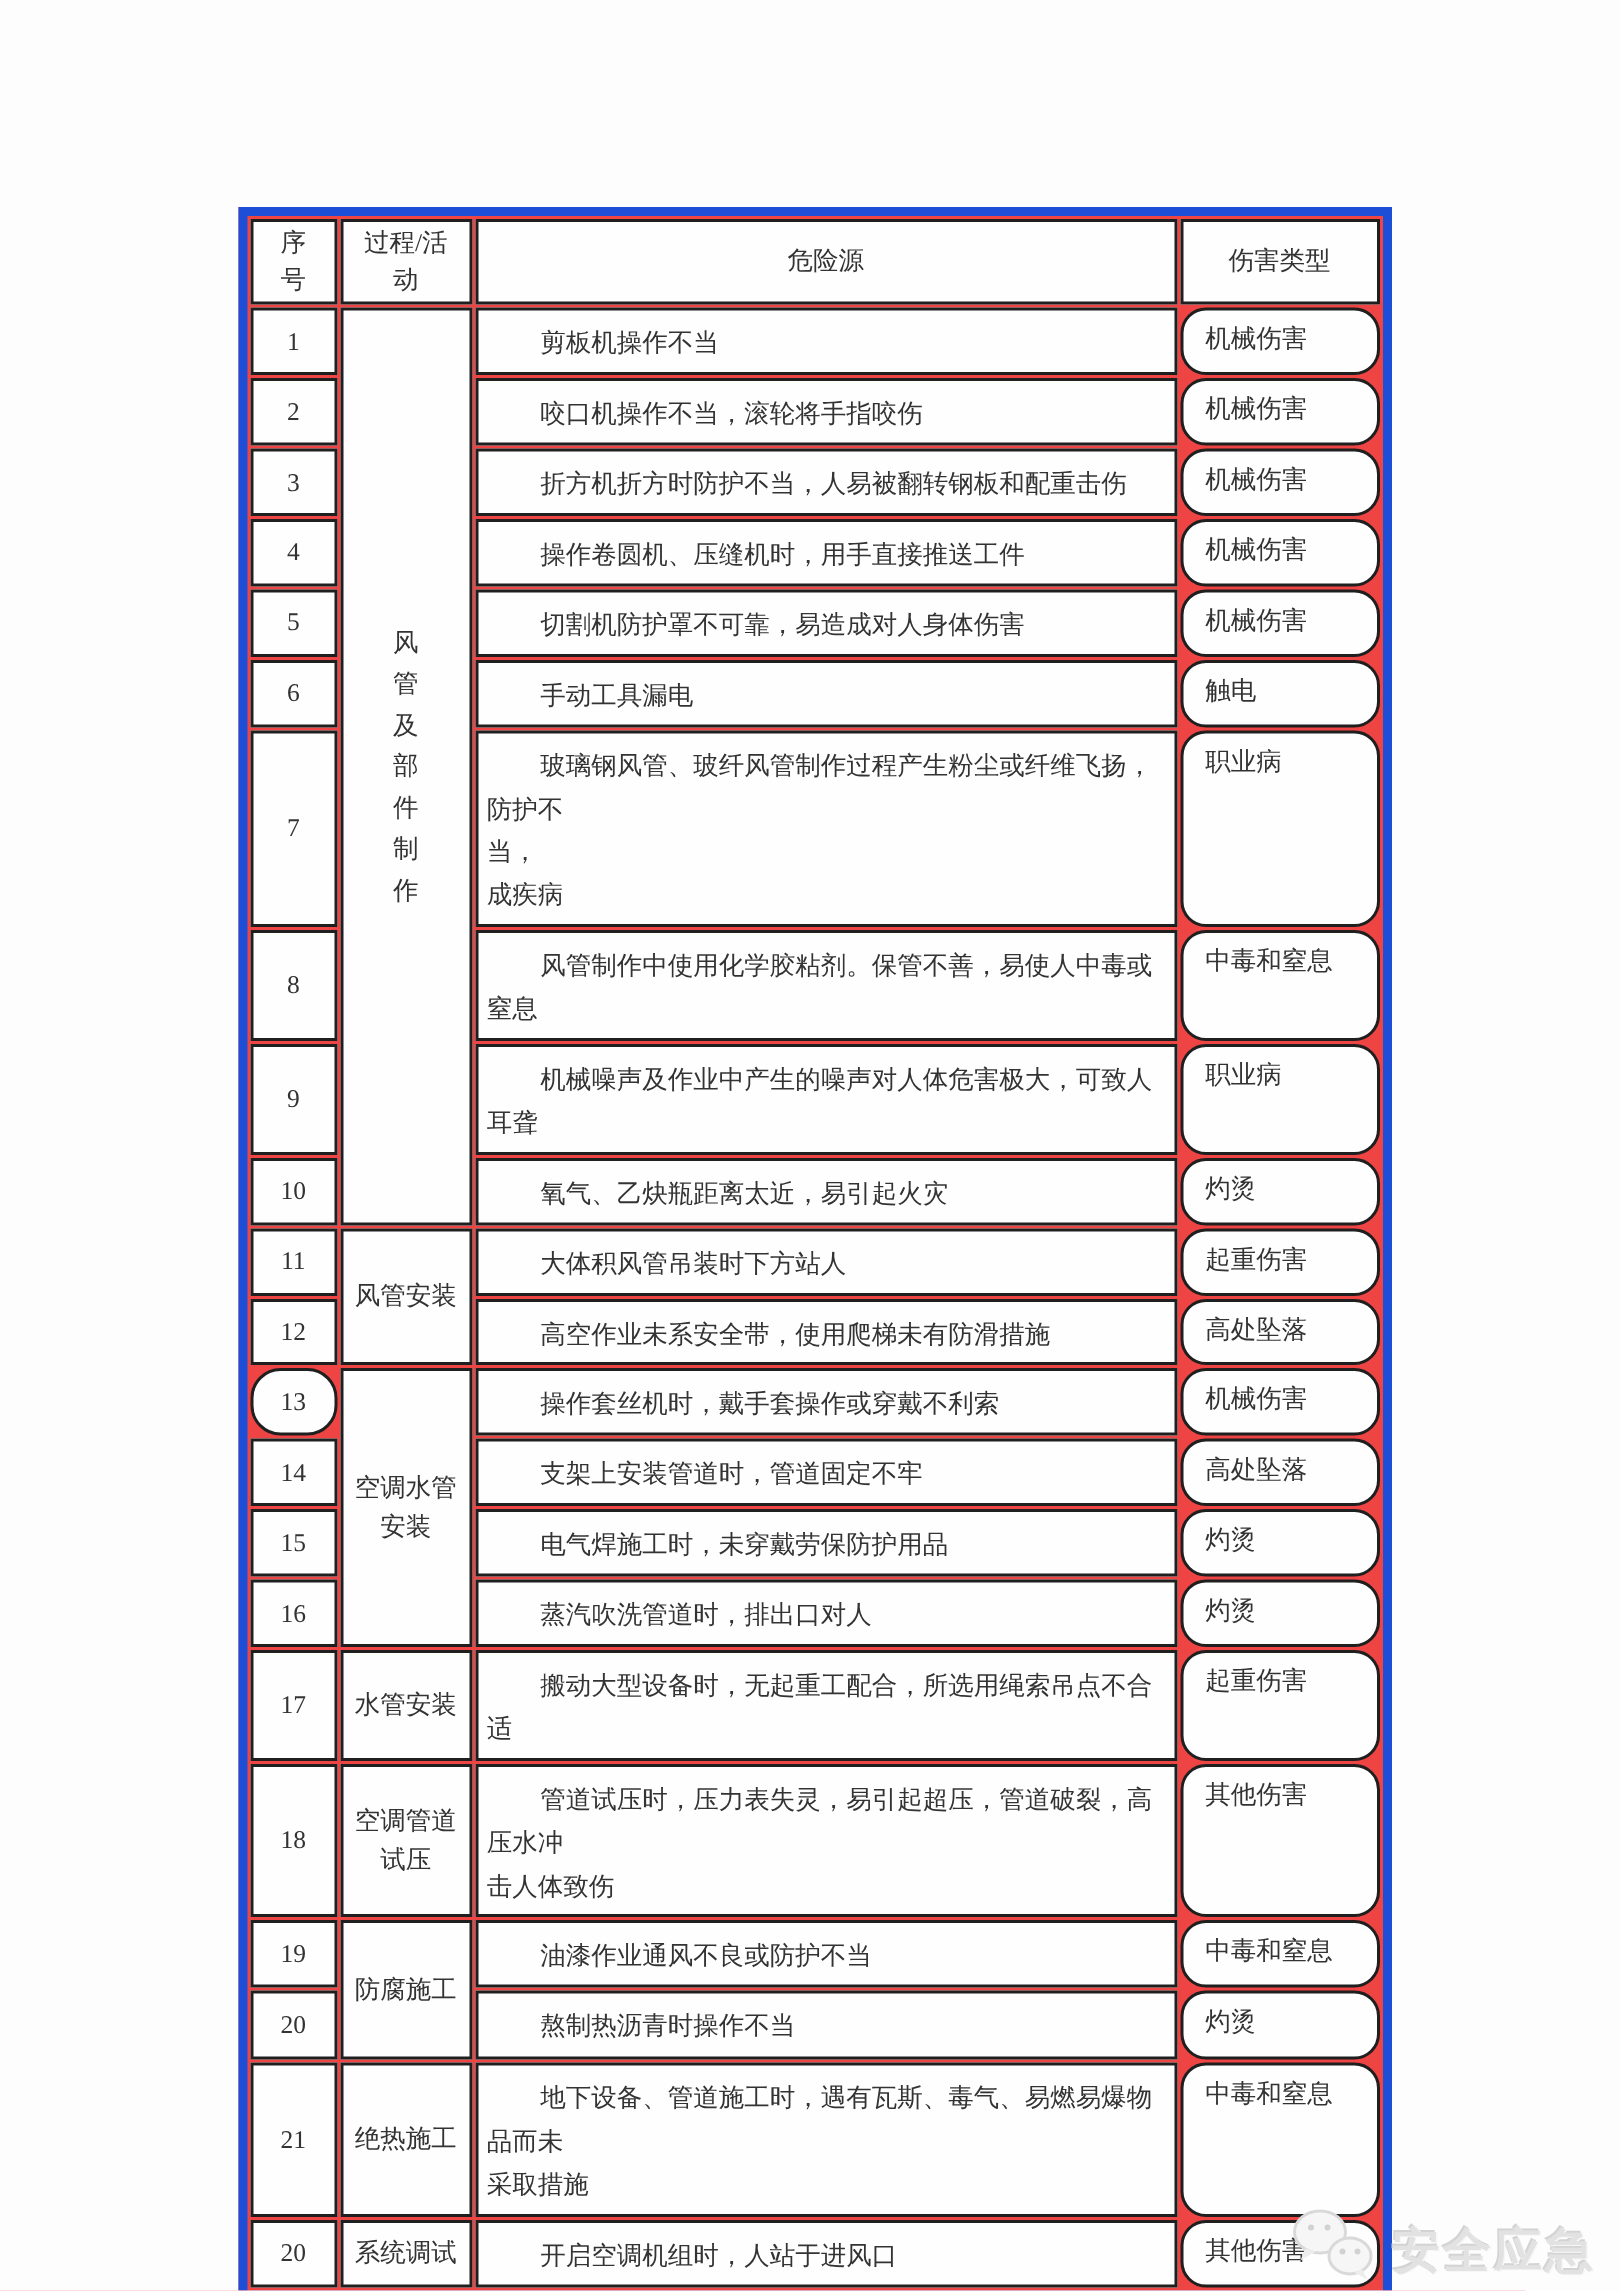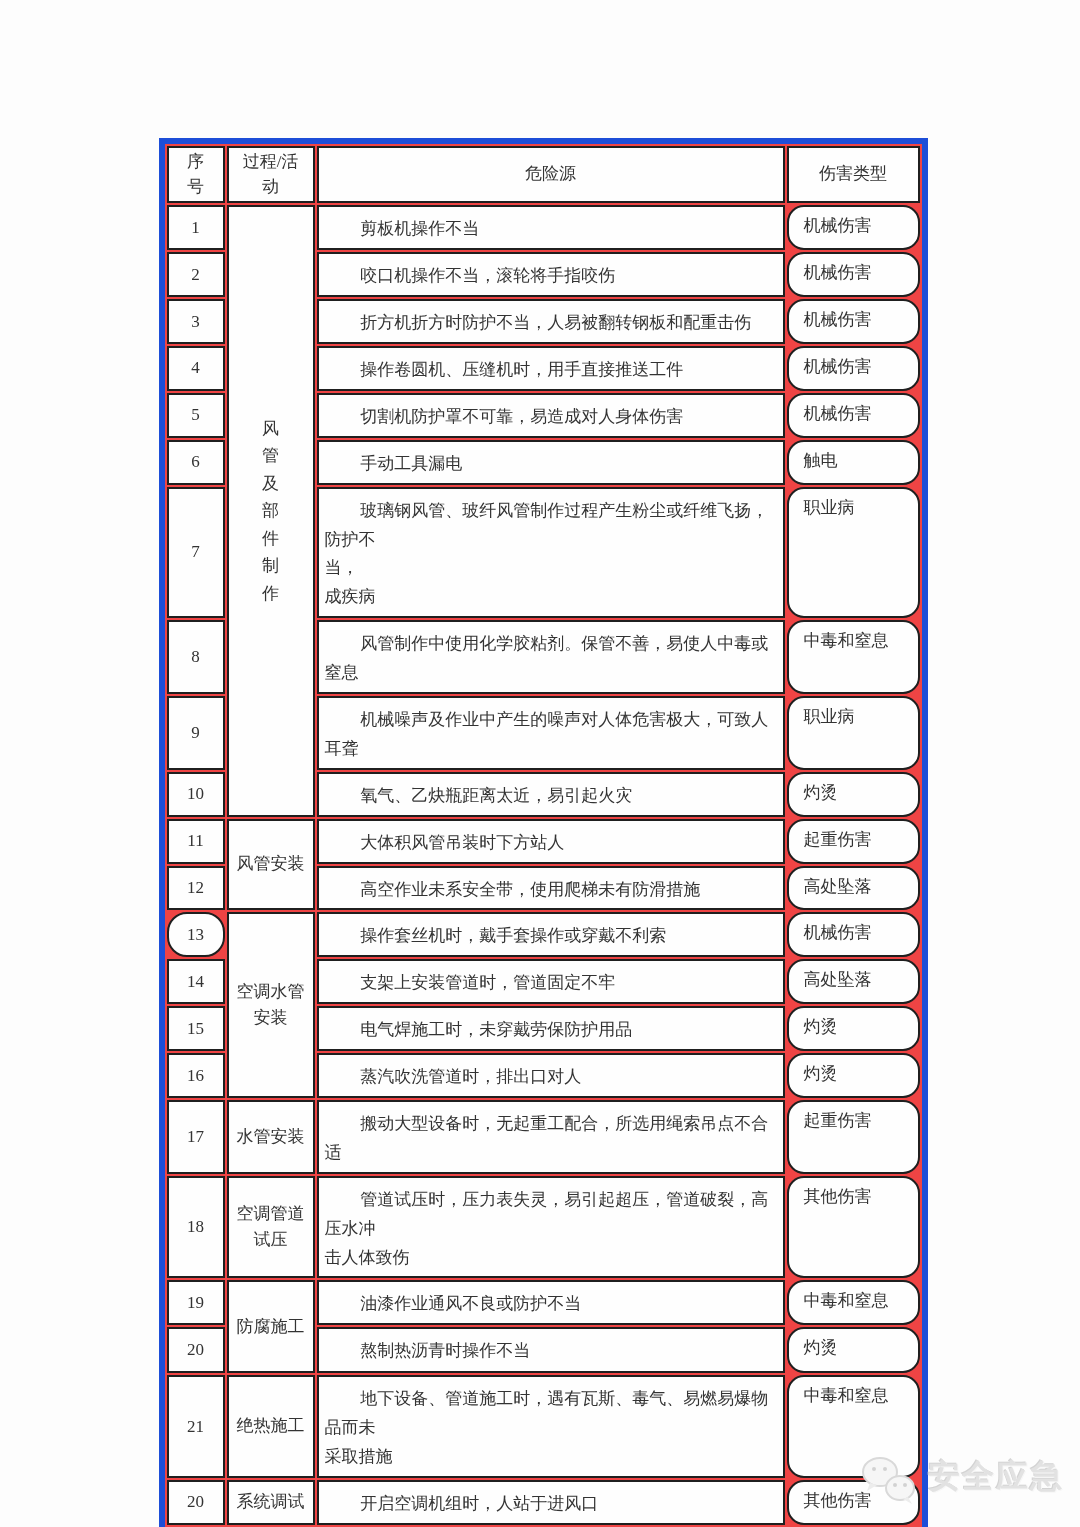--- a/index.html
+++ b/index.html
@@ -52,22 +52,22 @@
   }
   .cell-injury{
     text-align:left;vertical-align:top;
     padding:5px 4px 4px 15px;
     line-height:1.7;
     border-radius:17px;
   }
 
   .watermark{
     position:absolute;
-    right:16px;bottom:20px;
-    display:flex;align-items:flex-start;gap:8px;
+    right:16px;bottom:4px;
+    display:flex;align-items:flex-end;gap:8px;
     user-select:none;
   }
   .watermark-text{
     font-size:32px;font-weight:700;letter-spacing:2px;
     color:#e2e2e2;
     text-shadow:1px 1px 0 #f7f7f7,-1px -1px 0 #d3d3d3;
   }
 </style>
 </head>
 <body>

